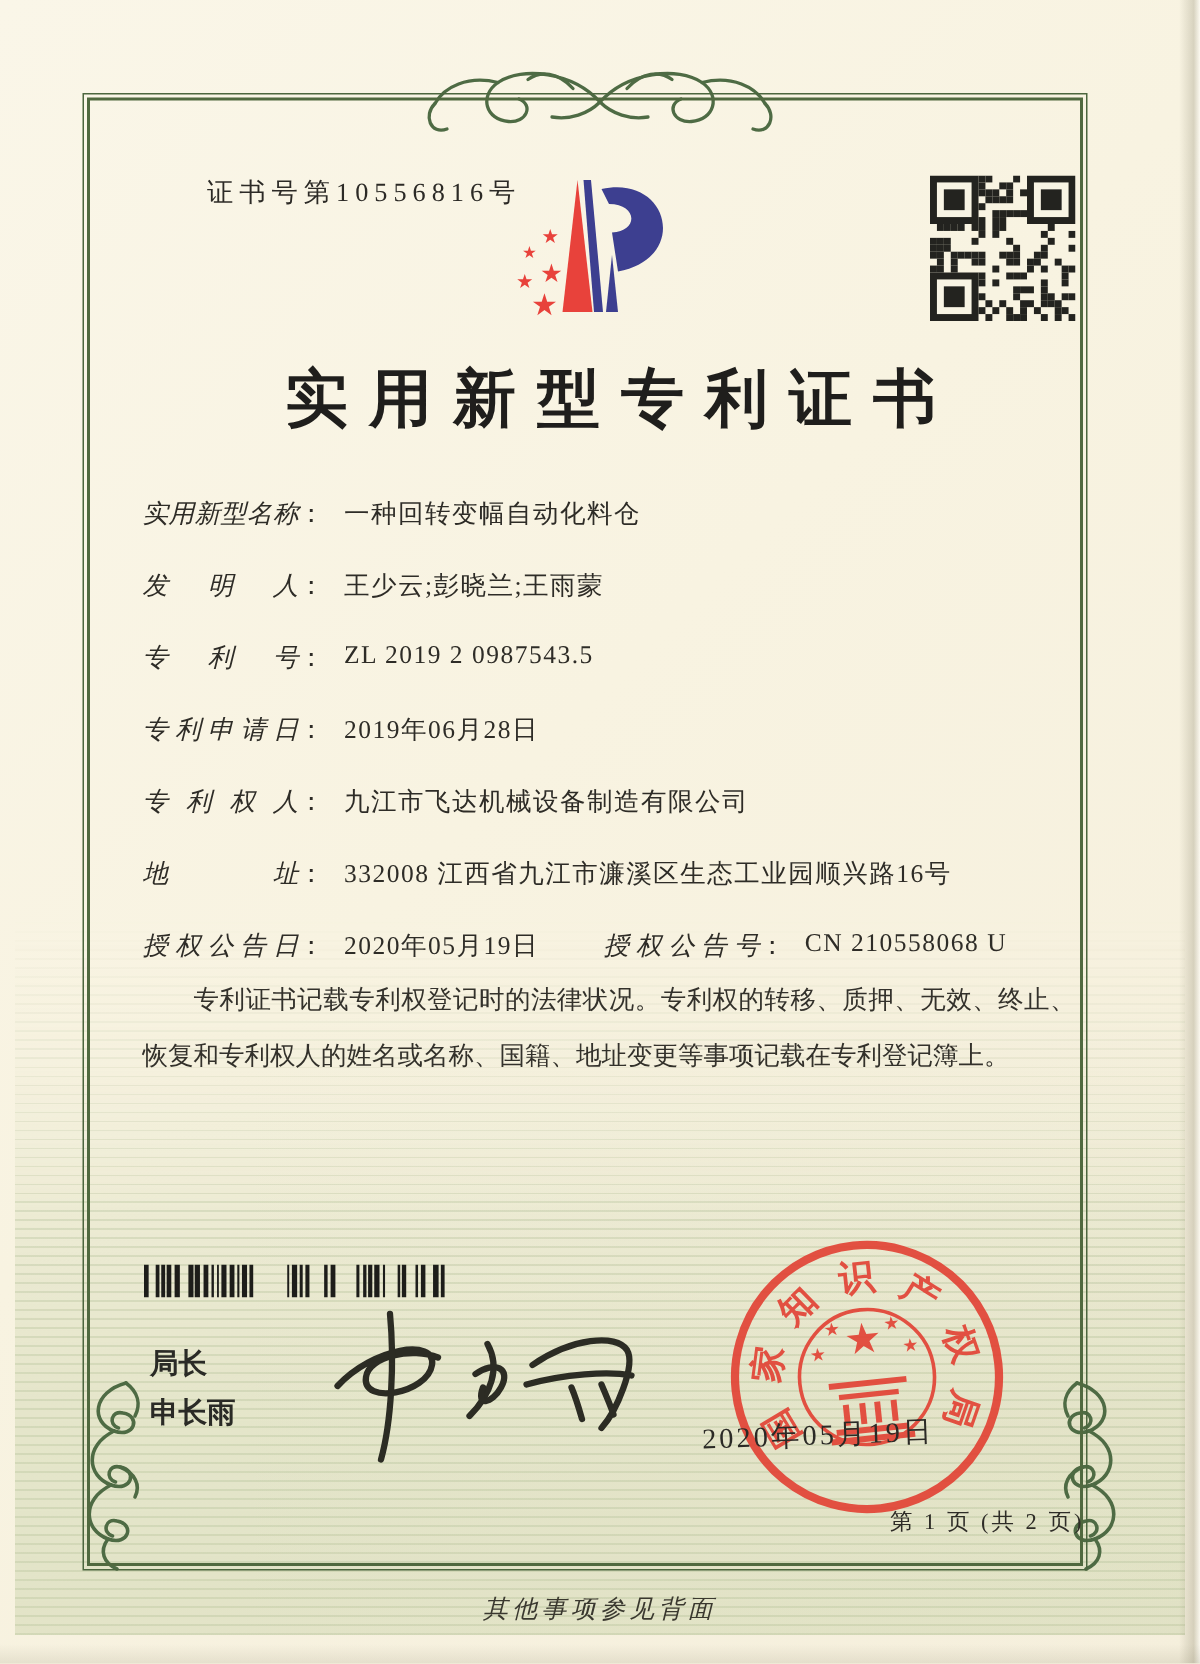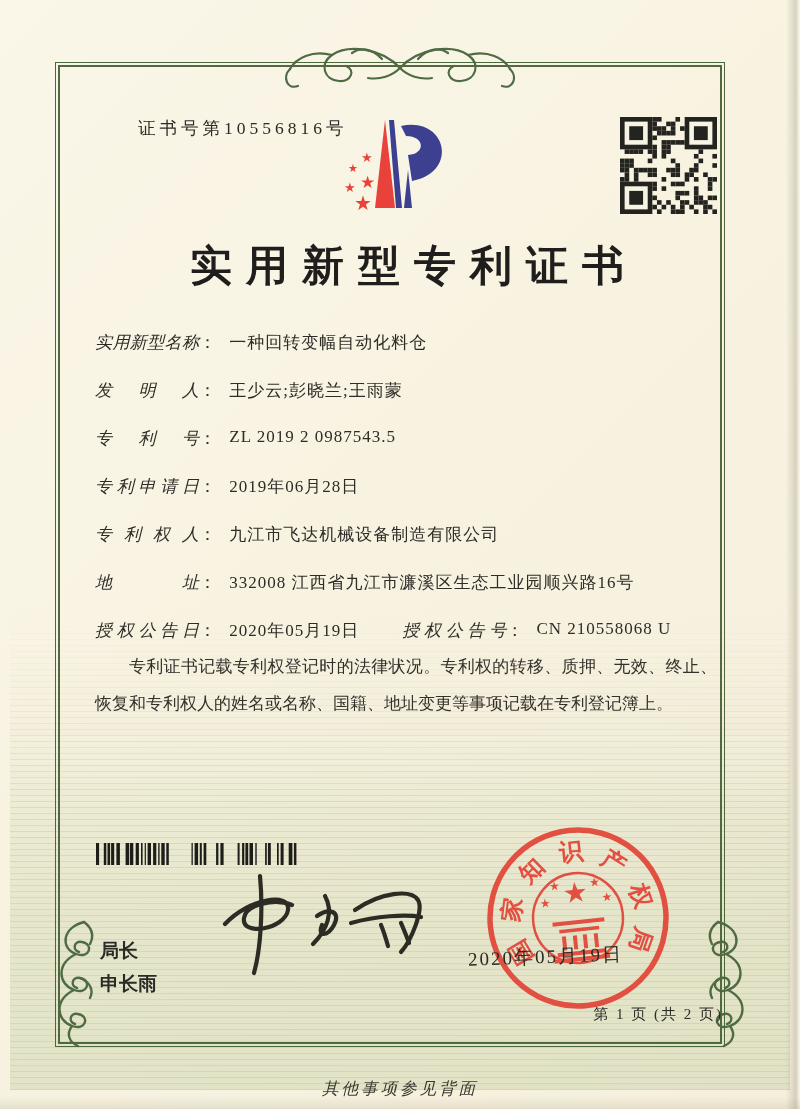--- a/index.html
+++ b/index.html
@@ -33,30 +33,30 @@
   .flabel{display:inline-block;width:104px;text-align:justify;text-align-last:justify;vertical-align:top;font-style:italic;}
   .fcolon{display:inline-block;vertical-align:top;}
   .fvalue{display:inline-block;margin-left:9px;vertical-align:top;letter-spacing:1px;text-align:center;}
   .fcol1{display:inline-block;width:303px;vertical-align:top;}
   .fcol2{display:inline-block;vertical-align:top;}
 
   .body-text{position:absolute;left:95px;top:648px;width:622px;font-size:17px;color:#33312b;}
   .body-text p{margin:0;text-indent:2em;text-align:justify;line-height:2.2;}
 
   .barcode-wrap{position:absolute;left:95px;top:843px;}
-  .officials{position:absolute;left:100px;top:934px;font-family:"Liberation Sans","DejaVu Sans",sans-serif;
+  .officials{position:absolute;left:100px;top:893px;font-family:"Liberation Sans","DejaVu Sans",sans-serif;
         font-size:19px;font-weight:600;color:#2a2a26;line-height:33px;}
   .signature{position:absolute;left:205px;top:868px;}
 
   .seal{position:absolute;left:480px;top:820px;}
   .seal-char{font-size:24px;font-weight:700;fill:#e23c2f;font-family:"Liberation Serif","DejaVu Serif",serif;}
   .seal-date{position:absolute;left:468px;top:944px;font-size:19px;letter-spacing:2px;color:#2b2a26;transform:rotate(-2deg);}
 
   .page-info{position:absolute;left:55px;top:1005px;width:668px;text-align:right;font-size:15px;color:#2e2c27;letter-spacing:2px;}
-  .back-note{position:absolute;left:0;top:1062px;width:800px;text-align:center;font-size:16.5px;font-style:italic;color:#3a382f;letter-spacing:3px;margin-top:16px;}
+  .back-note{position:absolute;left:0;top:1062px;width:800px;text-align:center;font-size:16.5px;font-style:italic;color:#3a382f;letter-spacing:3px;}
 
   .flourish{position:absolute;left:270px;top:38px;}
   .corner-l{position:absolute;left:46px;top:918px;}
   .corner-r{position:absolute;left:692px;top:918px;transform:scaleX(-1);}
 </style>
 </head>
 <body>
 
 <div class="page">
 

